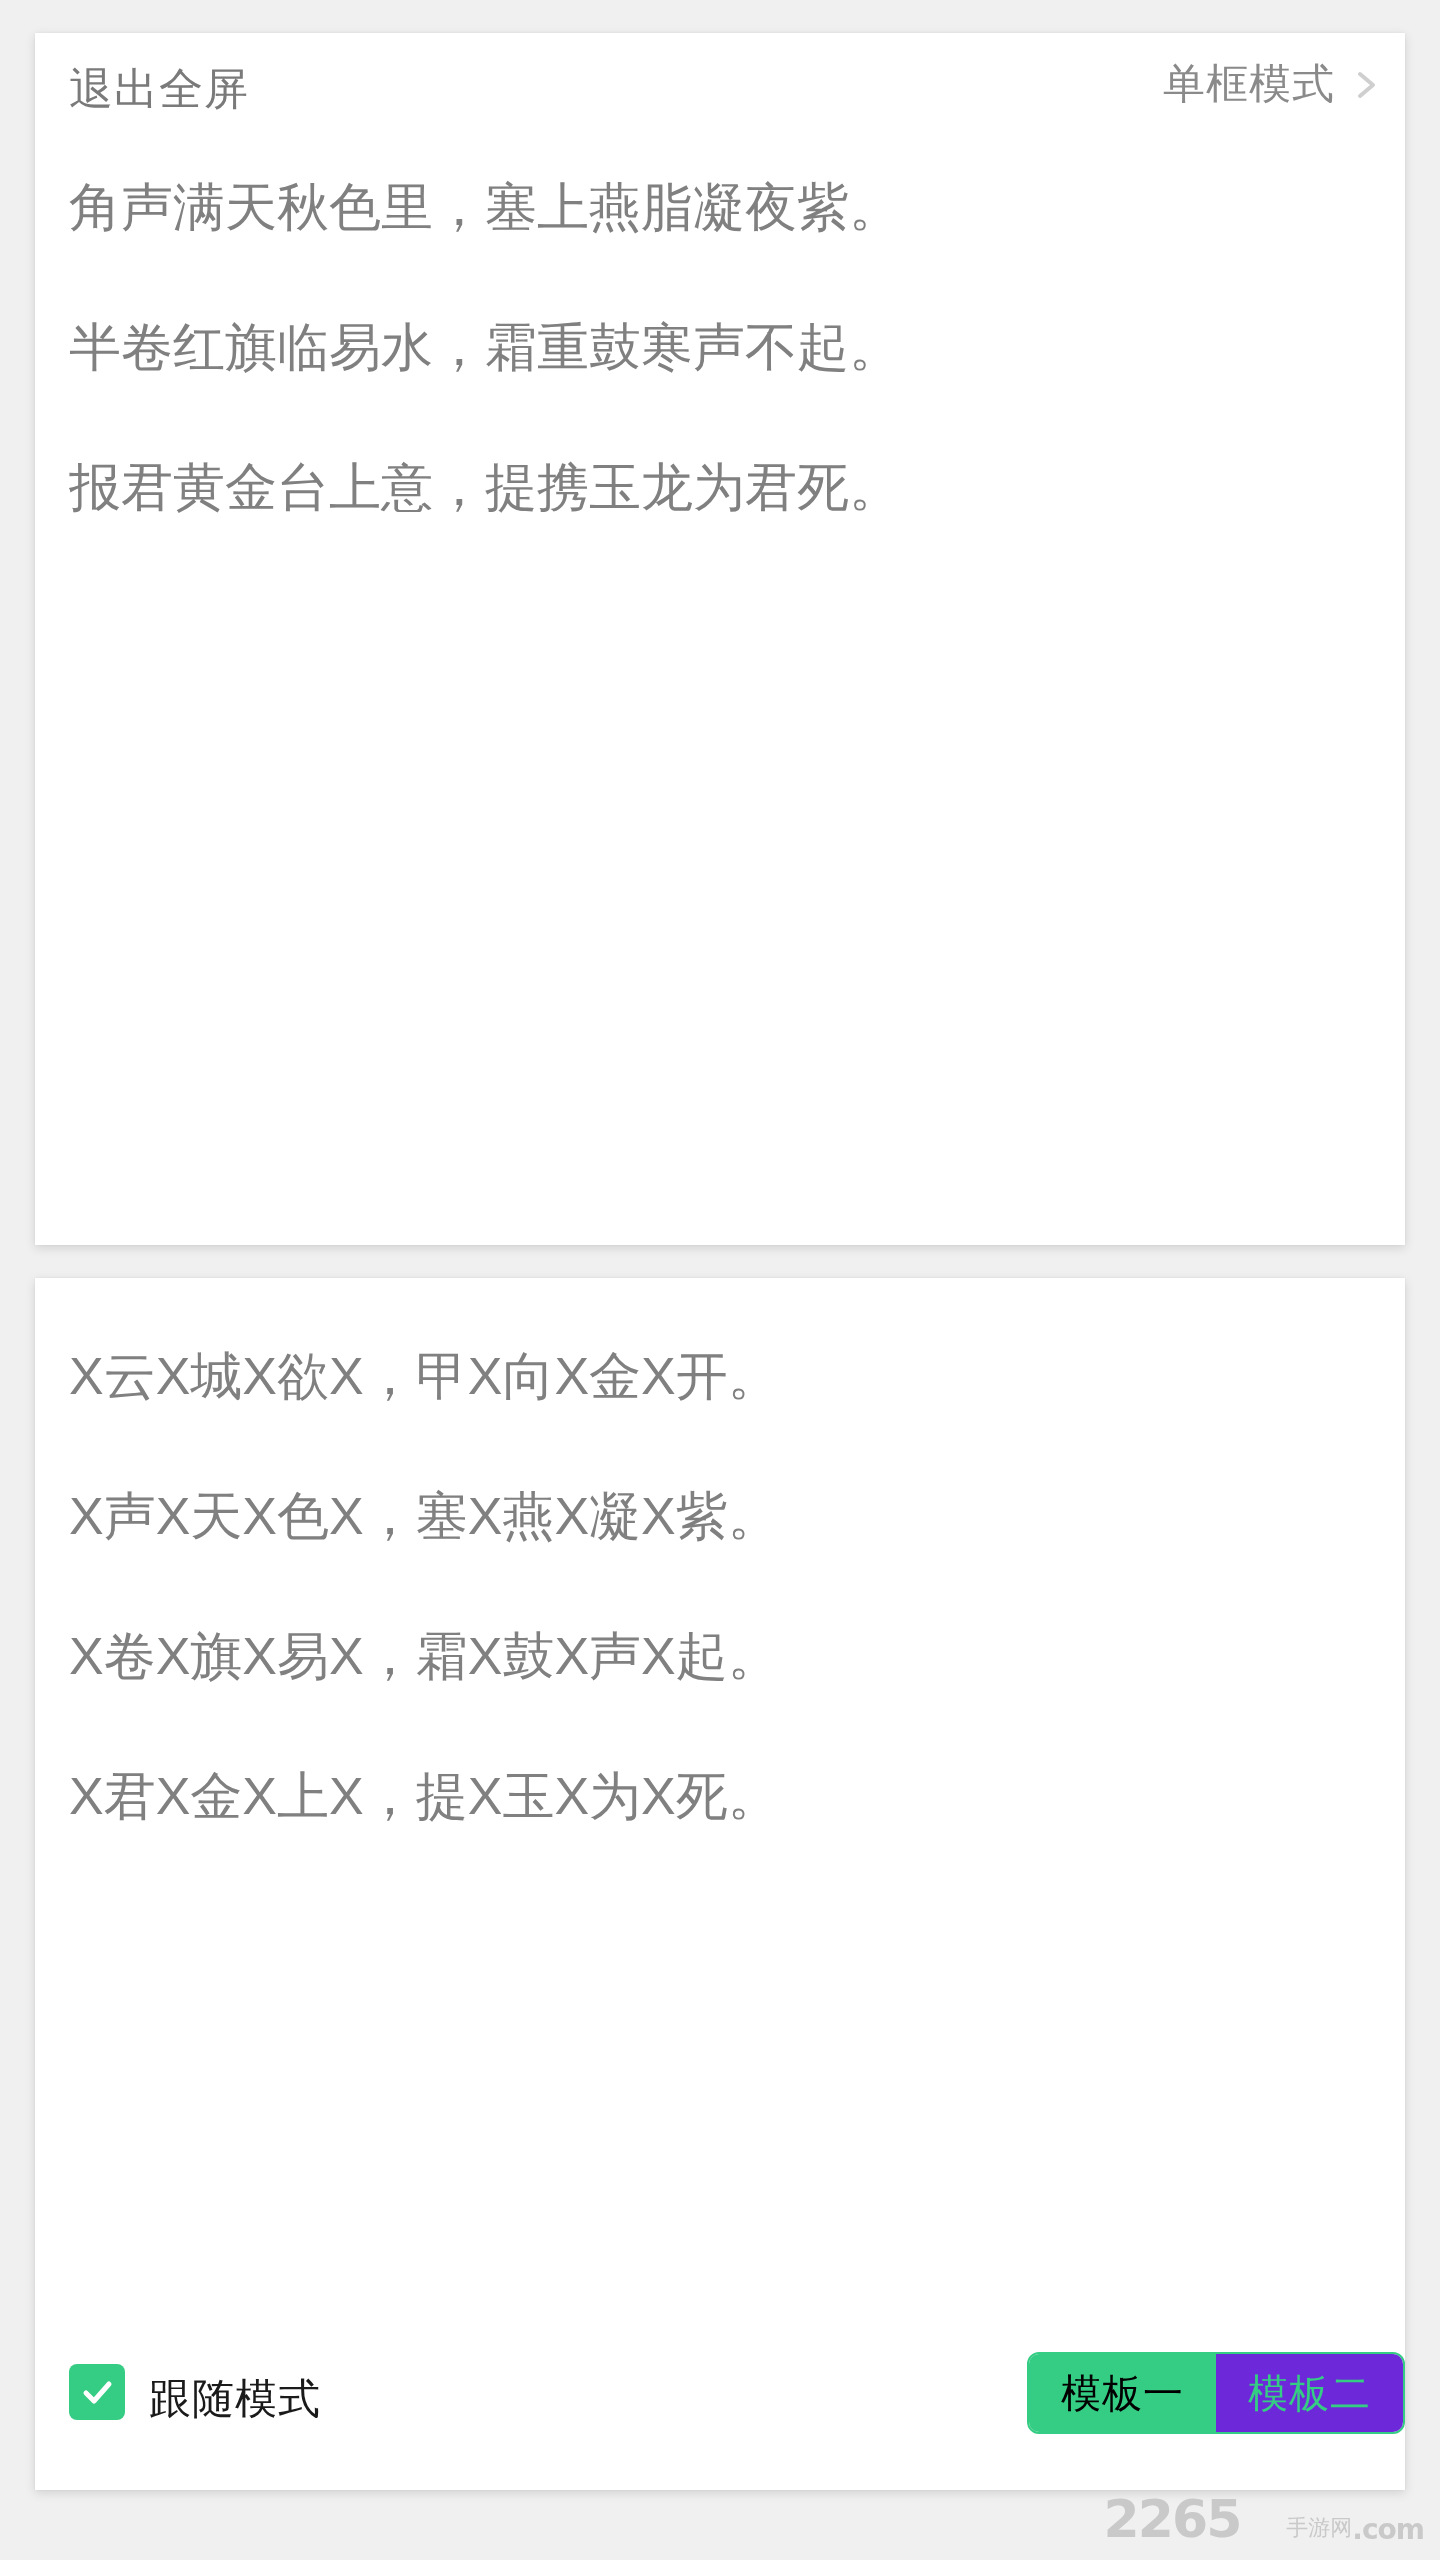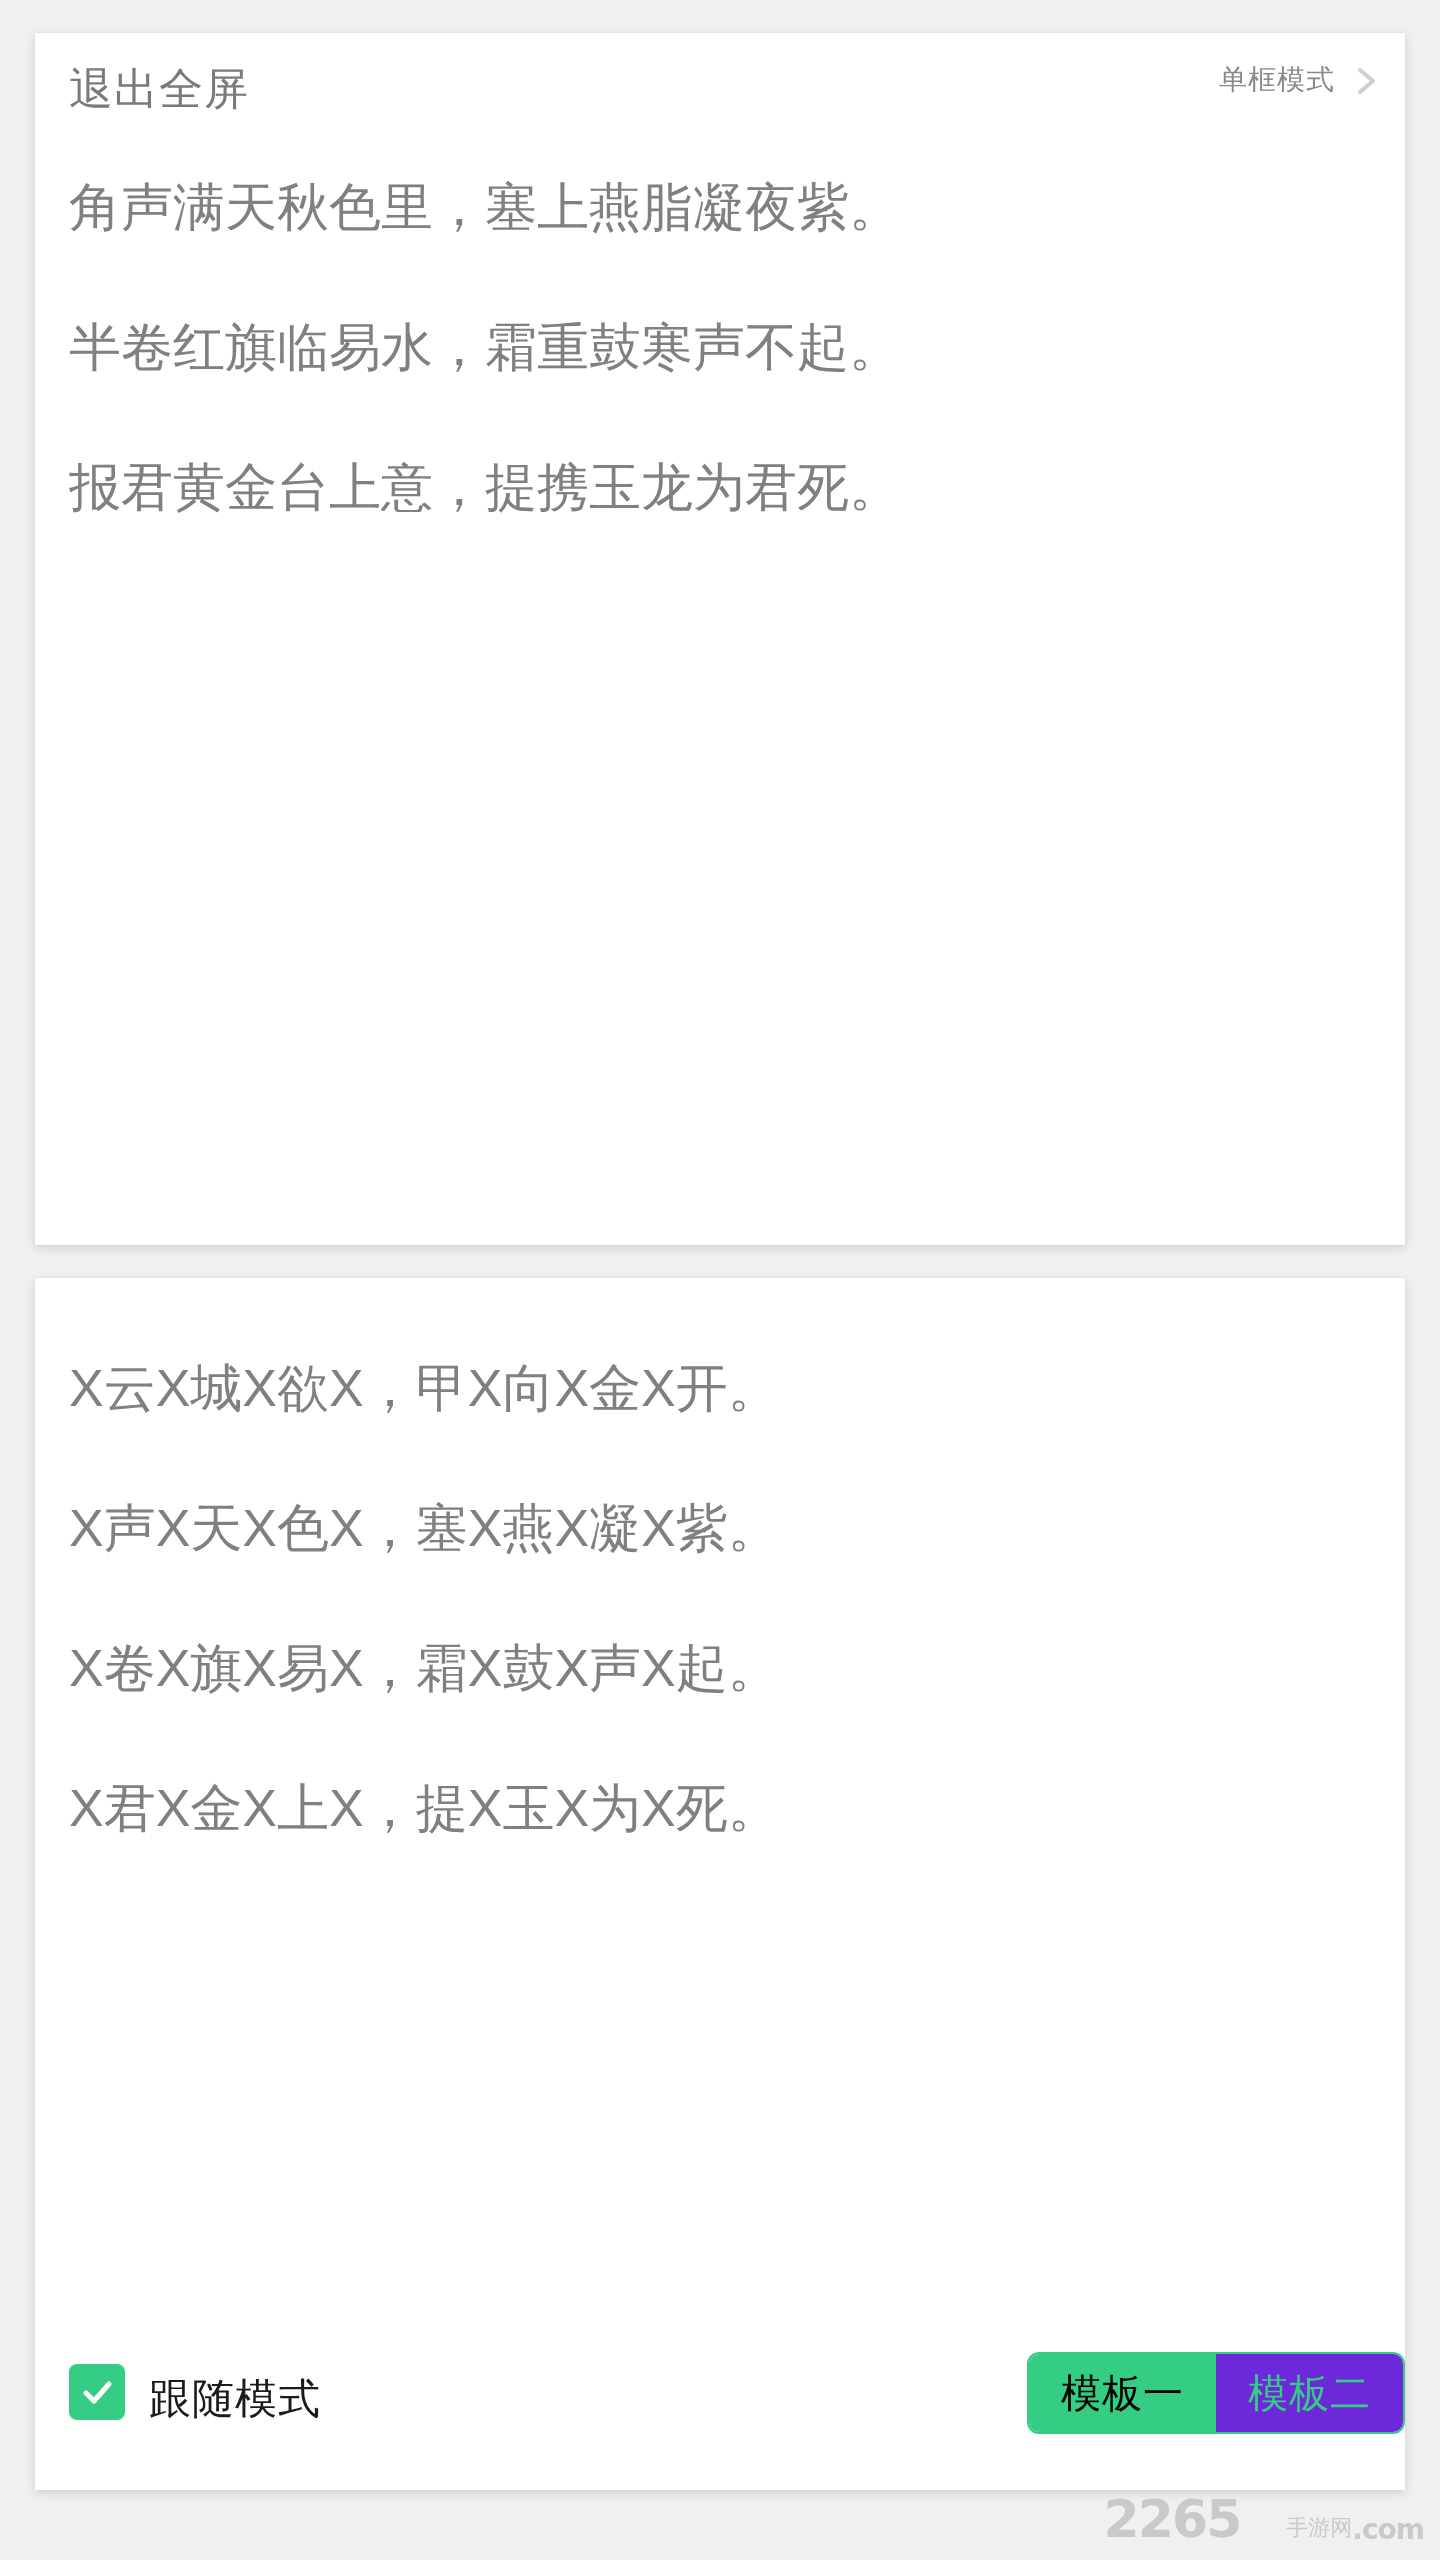--- a/index.html
+++ b/index.html
@@ -41,21 +41,21 @@
     letter-spacing:1px;
   }
   .header-right {
     position:absolute;
     right:22px; top:30px;
     display:flex;
     align-items:center;
     gap:14px;
   }
   .header-right-label {
-    font-size:28px;
+    font-size:42px;
     line-height:1;
     color:#8a8a8a;
     letter-spacing:1px;
   }
   .chevron-right {
     display:block;
     width:34px; height:34px;
     position:relative;
     top:1px;
   }
@@ -69,21 +69,21 @@
     font-size:52px;
     line-height:1;
     color:#808080;
     letter-spacing:0px;
     white-space:nowrap;
     height:140px;
     display:flex;
     align-items:center;
   }
   #card-original .poem-body { margin-top:-8px; }
-  #card-practice .poem-body { padding-top:40px; }
+  #card-practice .poem-body { padding-top:28px; }
   #card-practice .poem-line { color:#808080; }
 
   
   .card-footer {
     position:absolute;
     left:0; right:0;
     bottom:0;
     height:200px;
   }
   .follow-mode {

